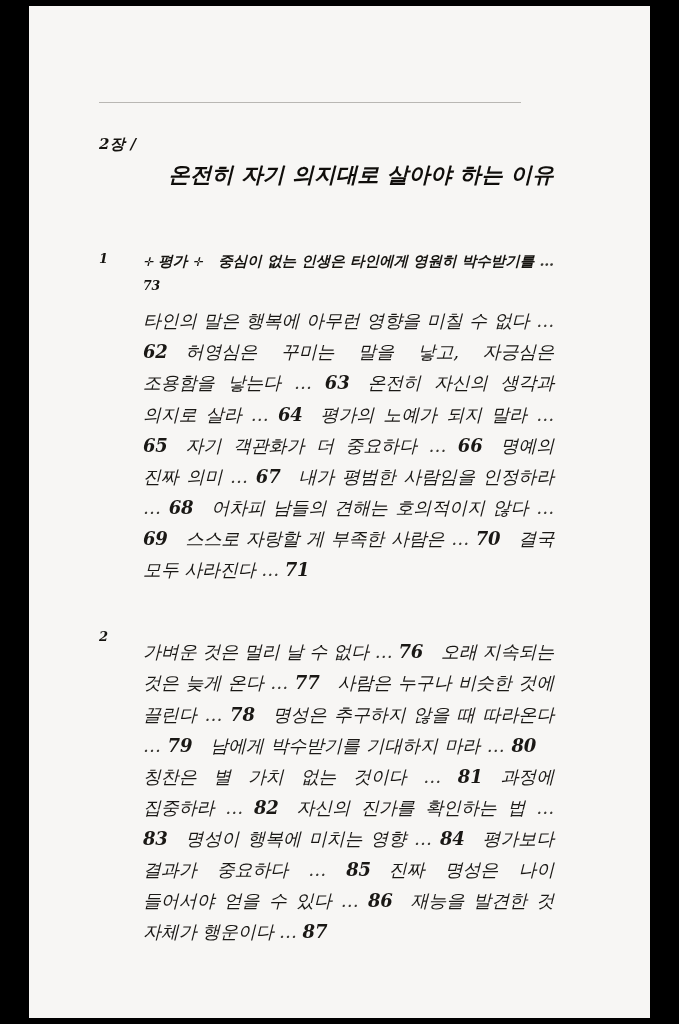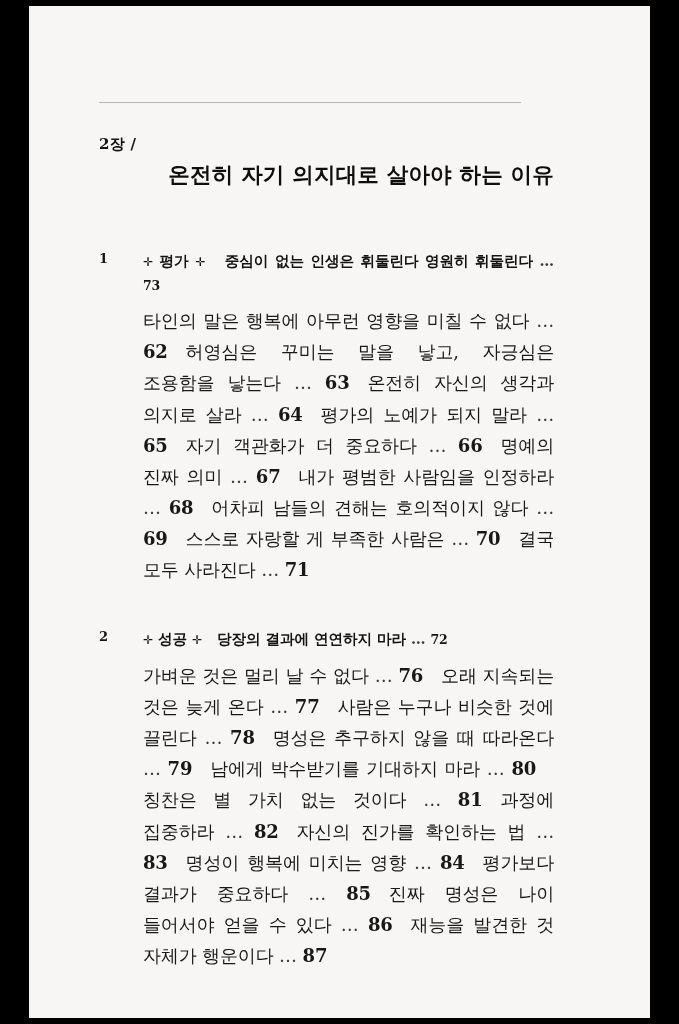--- a/index.html
+++ b/index.html
@@ -14,20 +14,21 @@
     font-family: "DejaVu Serif", "Liberation Serif", serif;
   }
   .page {
     position: absolute;
     left: 29px;
     top: 6px;
     width: 621px;
     height: 1012px;
     background: #f7f6f4;
     box-sizing: border-box;
+    font-style: italic;
   }
   .content {
     position: absolute;
     left: 70px;
     top: 96px;
     width: 455px;
   }
   .rule {
     width: 422px;
     height: 1px;
@@ -108,37 +109,28 @@
     <div class="chapter-title">온전히 자기 의지대로 살아야 하는 이유</div>
 
     <div class="entry">
       <div class="entry-num">1</div>
       <div class="entry-body">
         <div class="entry-head">
           <span class="deco">✛</span>
           <span>평가</span>
           <span class="deco">✛</span>
           &nbsp;
-          <span>중심이 없는 인생은 휘둘린다 영원히 휘둘린다</span>
+          <span>중심이 없는 인생은 타인에게 영원히 박수받기를</span>
           <span class="sep">…</span>
           <span class="pg">73</span>
         </div>
         <div class="entry-sub"><span>타인의 말은 행복에 아무런 영향을 미칠 수 없다 </span><span class="sep">… </span><b>62</b> <span>허영심은 꾸미는 말을 낳고, 자긍심은 조용함을 낳는다 </span><span class="sep">… </span><b>63</b> <span>온전히 자신의 생각과 의지로 살라 </span><span class="sep">… </span><b>64</b> <span>평가의 노예가 되지 말라 </span><span class="sep">… </span><b>65</b> <span>자기 객관화가 더 중요하다 </span><span class="sep">… </span><b>66</b> <span>명예의 진짜 의미 </span><span class="sep">… </span><b>67</b> <span>내가 평범한 사람임을 인정하라 </span><span class="sep">… </span><b>68</b> <span>어차피 남들의 견해는 호의적이지 않다 </span><span class="sep">… </span><b>69</b> <span>스스로 자랑할 게 부족한 사람은 </span><span class="sep">… </span><b>70</b> <span>결국 모두 사라진다 </span><span class="sep">… </span><b>71</b></div>
       </div>
     </div>
 
     <div class="entry">
       <div class="entry-num">2</div>
       <div class="entry-body">
-        <div class="entry-head">
-          <span class="deco">✛</span>
-          <span>성공</span>
-          <span class="deco">✛</span>
-          &nbsp;
-          <span>당장의 결과에 연연하지 마라</span>
-          <span class="sep">…</span>
-          <span class="pg">72</span>
-        </div>
         <div class="entry-sub"><span>가벼운 것은 멀리 날 수 없다 </span><span class="sep">… </span><b>76</b> <span>오래 지속되는 것은 늦게 온다 </span><span class="sep">… </span><b>77</b> <span>사람은 누구나 비슷한 것에 끌린다 </span><span class="sep">… </span><b>78</b> <span>명성은 추구하지 않을 때 따라온다 </span><span class="sep">… </span><b>79</b> <span>남에게 박수받기를 기대하지 마라 </span><span class="sep">… </span><b>80</b> <span>칭찬은 별 가치 없는 것이다 </span><span class="sep">… </span><b>81</b> <span>과정에 집중하라 </span><span class="sep">… </span><b>82</b> <span>자신의 진가를 확인하는 법 </span><span class="sep">… </span><b>83</b> <span>명성이 행복에 미치는 영향 </span><span class="sep">… </span><b>84</b> <span>평가보다 결과가 중요하다 </span><span class="sep">… </span><b>85</b> <span>진짜 명성은 나이 들어서야 얻을 수 있다 </span><span class="sep">… </span><b>86</b> <span>재능을 발견한 것 자체가 행운이다 </span><span class="sep">… </span><b>87</b></div>
       </div>
     </div>
   </div>
 </div>
 
 </body></html>

